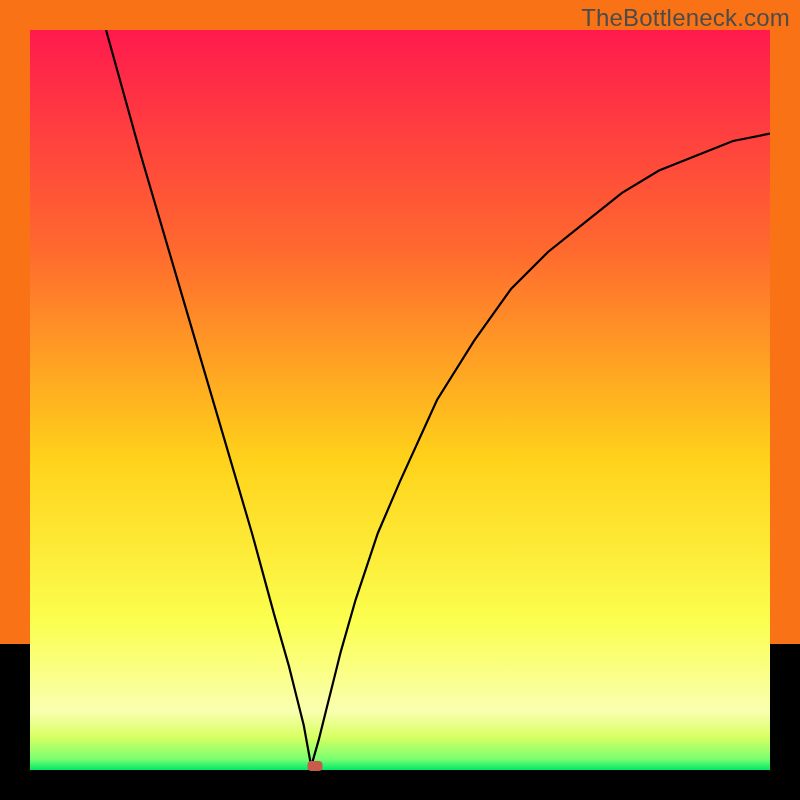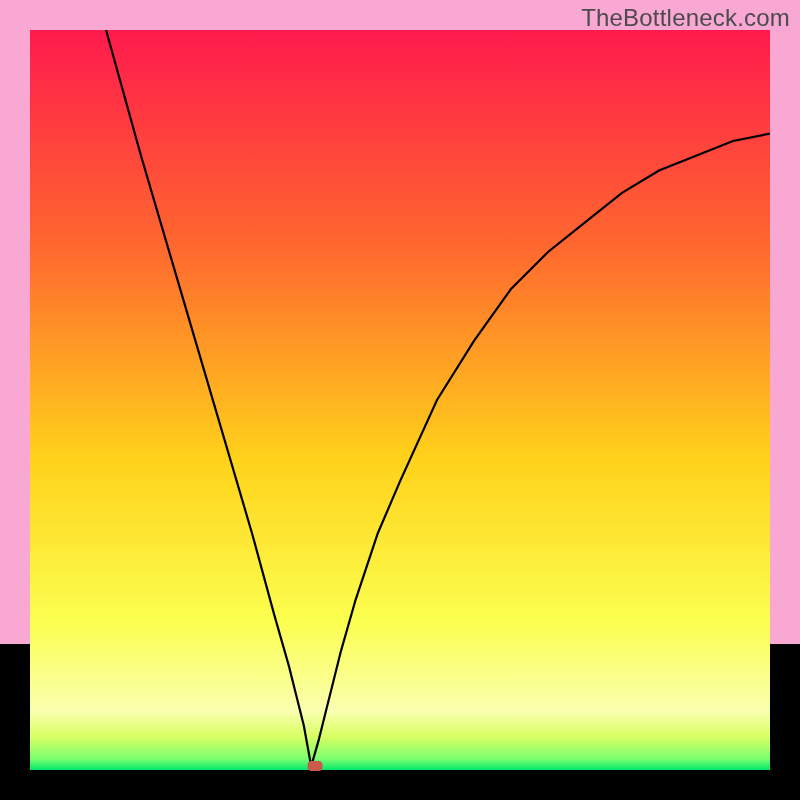--- a/index.html
+++ b/index.html
@@ -10,21 +10,21 @@
     overflow: hidden;
     background: #000;
     font-family: Arial, Helvetica, sans-serif;
   }
   .frame {
     position: absolute;
     left: 0;
     top: 0;
     width: 800px;
     height: 644px;
-    background: #f9a8d4;
+    background: #f97316;
   }
   .plot {
     position: absolute;
     left: 30px;
     top: 30px;
     width: 740px;
     height: 740px;
   }
   .watermark {
     position: absolute;

